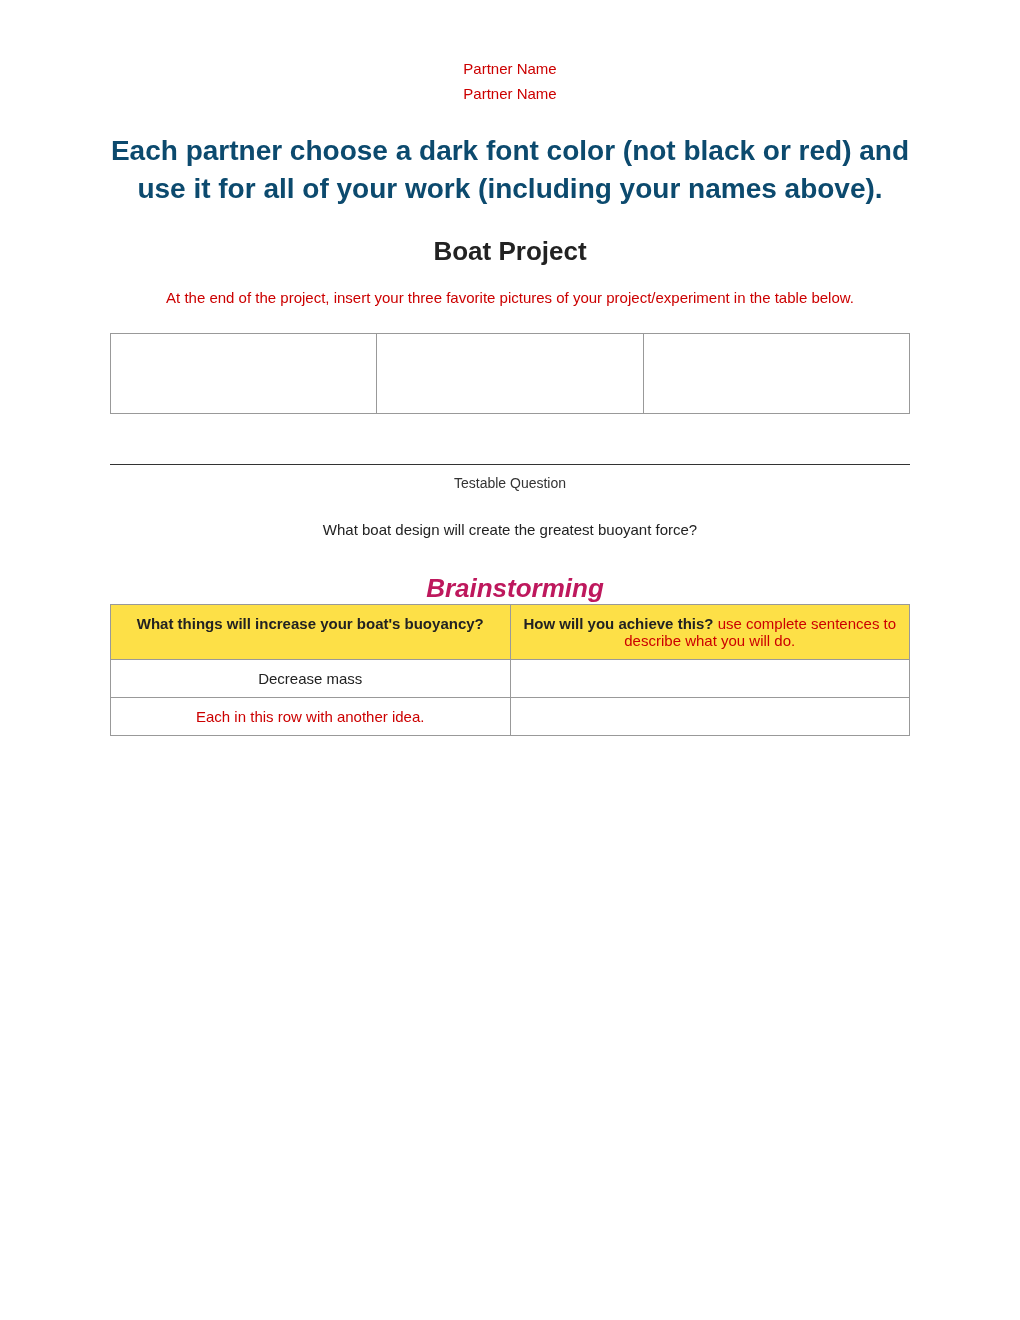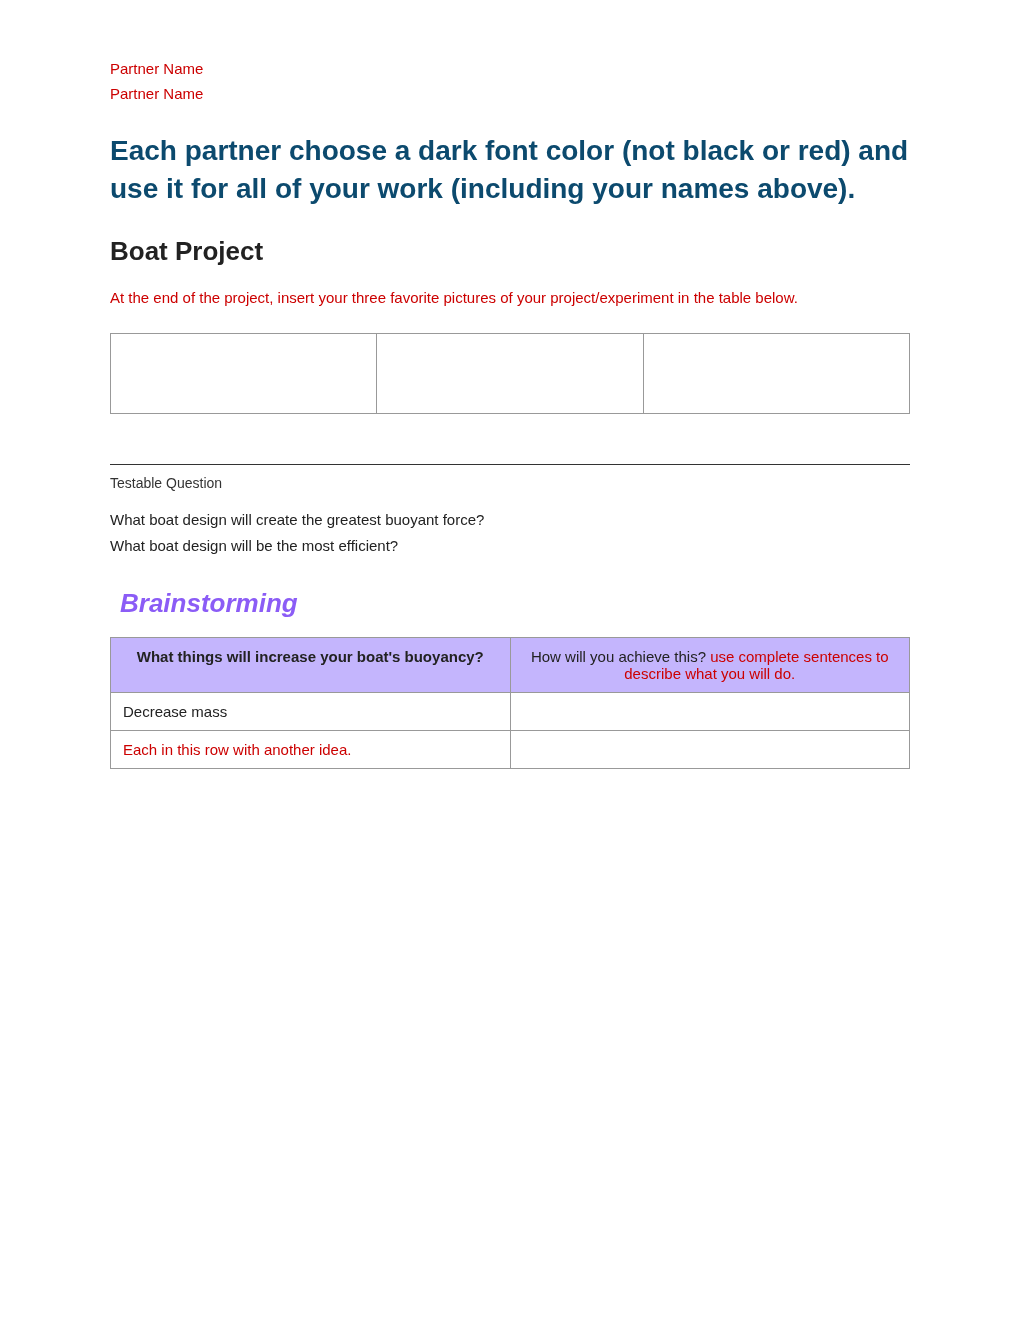--- a/index.html
+++ b/index.html
@@ -1,18 +1,19 @@
 <!DOCTYPE html>
 <html><head>
   <meta charset="utf-8">
   <style>
     * {
       margin: 0;
       padding: 0;
       box-sizing: border-box;
+      text-align: center;
     }
 
     body {
       background: #ffffff;
       font-family: Arial, sans-serif;
       font-size: 15px;
       color: #222222;
       width: 1020px;
       min-height: 1320px;
       padding: 60px 110px;
@@ -66,75 +67,74 @@
 
     .divider-line {
       border: none;
       border-top: 1.5px solid #333333;
       margin-bottom: 10px;
     }
 
     .section-label {
       font-size: 14px;
       color: #333333;
-      margin-bottom: 16px;
+      margin-bottom: 26px;
     }
 
     .testable-questions {
       font-size: 15px;
       color: #222222;
       line-height: 1.7;
       margin-bottom: 30px;
     }
 
     .brainstorming-title {
       font-size: 26px;
       font-style: italic;
       font-weight: bold;
-      color: #8b5cf6;
-      margin-bottom: 18px;
+      color: #be185d;
       padding-left: 10px;
     }
 
     .brainstorm-table {
       width: 100%;
       border-collapse: collapse;
       font-size: 15px;
     }
 
     .brainstorm-table th,
     .brainstorm-table td {
       border: 1px solid #999999;
       padding: 10px 12px;
       vertical-align: top;
     }
 
     .brainstorm-table thead tr th {
       text-align: center;
       font-weight: bold;
       color: #222222;
-      background: #c4b5fd;
+      background: #fde047;
     }
 
     .th-left {
       width: 50%;
     }
 
     .th-right {
       width: 50%;
     }
 
     .th-right-red {
       color: #cc0000 !important;
       font-weight: normal !important;
     }
 
     .th-right strong {
       color: #222222;
-      font-weight: normal;
+      font-weight: bold;
     }
 
     .row-red {
       color: #cc0000;
     }
 
     .row-normal {
       color: #222222;
     }
   </style>
@@ -161,21 +161,20 @@
   </tr>
 </tbody>
   </table>
 
 <hr class="divider-line">
 
 <div class="section-label">Testable Question</div>
 
 <div class="testable-questions">
   <div>What boat design will create the greatest buoyant force?</div>
-  <div>What boat design will be the most efficient?</div>
 </div>
 
 <div class="brainstorming-title">Brainstorming</div>
 
 <table class="brainstorm-table">
   <thead>
     <tr>
       <th class="th-left">
         <span>What things will increase your boat's buoyancy?</span>
       </th>

